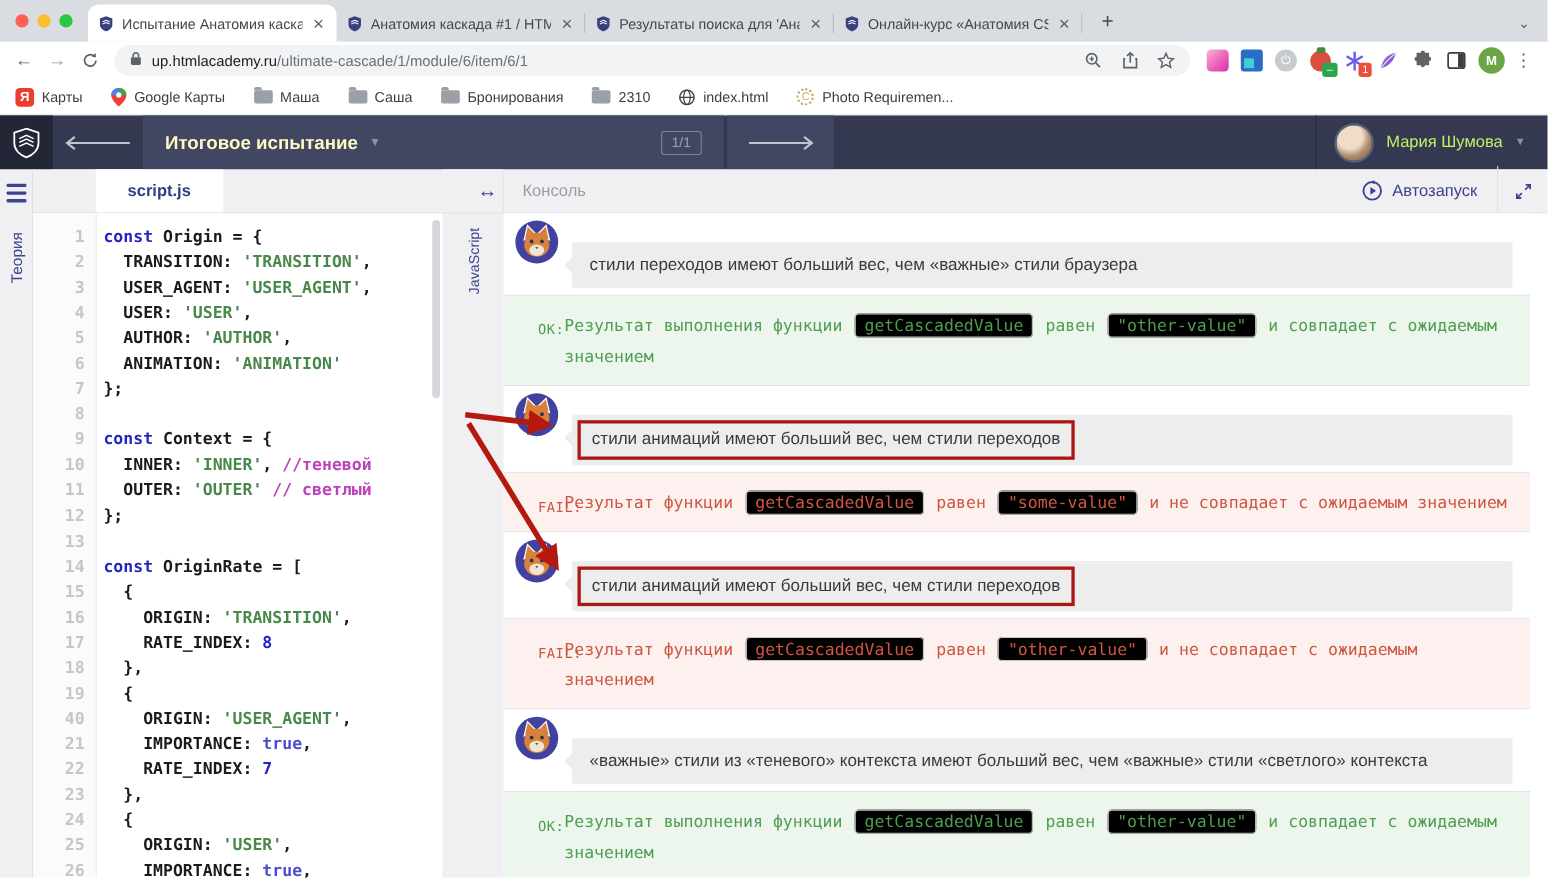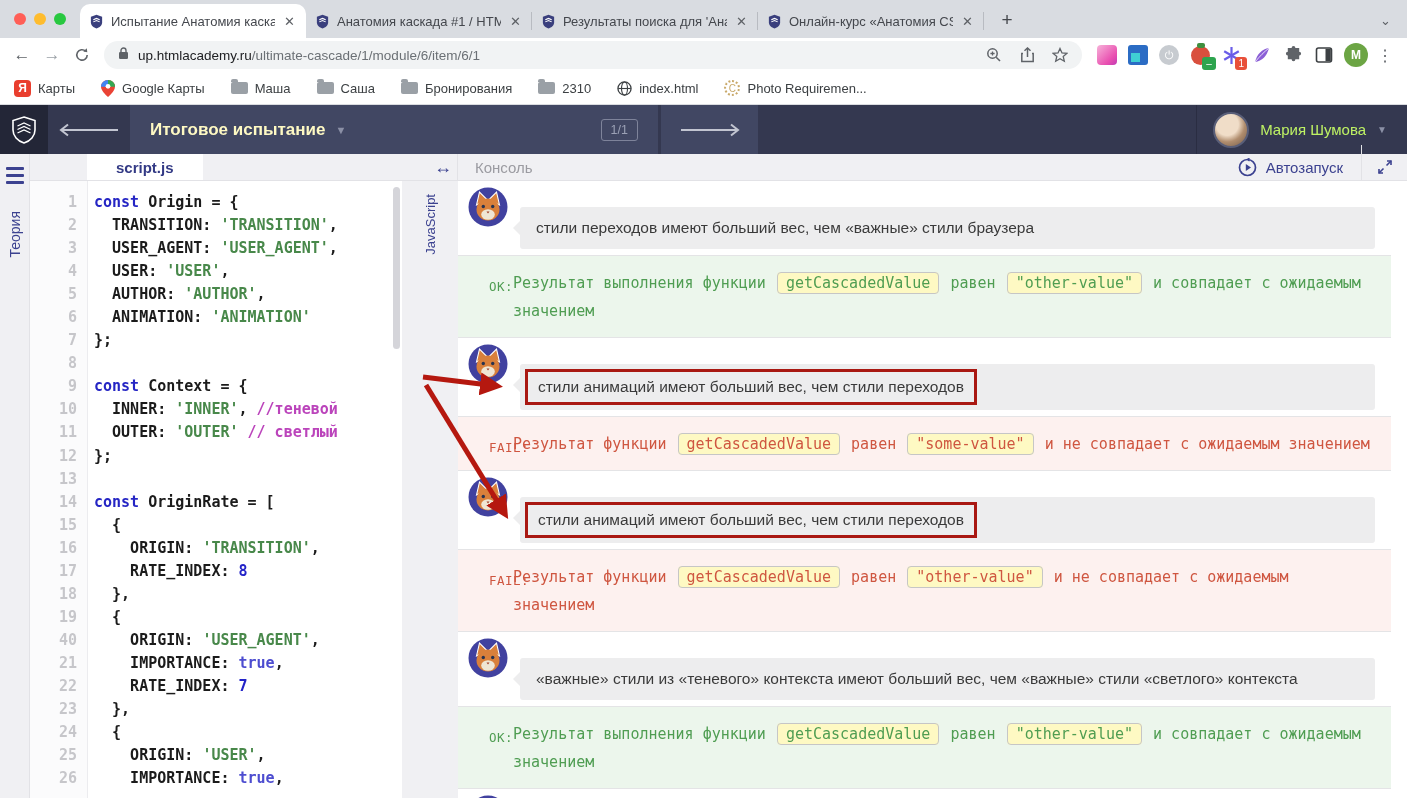--- a/index.html
+++ b/index.html
@@ -75,21 +75,21 @@
 
   
   .workspace{display:flex;height:644px;}
   .theory-strip{width:30px;background:#f0f0f3;border-right:1px solid #e2e2e6;display:flex;flex-direction:column;align-items:center;padding-top:13px;flex:none;}
   .hamb{display:flex;flex-direction:column;gap:4px;}
   .hamb i{display:block;width:18px;height:3px;background:#3c4290;border-radius:1px;}
   .vlabel{writing-mode:vertical-rl;transform:rotate(180deg);color:#3c4290;font-size:14px;}
   .theory-strip .vlabel{margin-top:27px;}
 
   .editor-col{width:372px;display:flex;flex-direction:column;flex:none;}
-  .panel-head{height:27px;background:#f0f0f3;border-bottom:1px solid #e2e2e6;flex:none;}
+  .panel-head{height:40px;background:#f0f0f3;border-bottom:1px solid #e2e2e6;flex:none;}
   .editor-col .panel-head{display:flex;align-items:stretch;}
   .script-tab{margin-left:57px;background:#fff;display:flex;align-items:center;padding:0 29px;
               font-weight:bold;font-size:15px;color:#333a85;}
   .editor-body{flex:1;background:#fff;display:flex;overflow:hidden;position:relative;
                font-family:"DejaVu Sans Mono",monospace;font-size:15px;line-height:23.05px;font-weight:600;}
   .gutter{width:58px;background:#fbfbfc;border-right:1px solid #ececef;color:#c6c6ca;
           text-align:right;padding:10px 10px 0 0;flex:none;}
   .codebox{padding:10px 0 0 6px;white-space:pre;color:#1b1b1b;}
   .tok-k{color:#2525c4;} .tok-s{color:#48884a;} .tok-c{color:#bb44bb;} .tok-n{color:#2323c8;} .tok-b{color:#4d4dd0;}
   .escroll{position:absolute;right:2px;top:6px;width:7px;height:162px;border-radius:4px;background:#d5d5da;}
@@ -108,21 +108,21 @@
 
   .console-body{flex:1;background:#fff;overflow:hidden;}
   .msg{border-bottom:1px solid #e4e4e6;margin-right:16px;position:relative;}
   .msg.ok,.msg.fail{font-family:"DejaVu Sans Mono",monospace;font-size:15px;line-height:28px;padding:13px 20px 12px 55px;}
   .msg.ok{background:#ecf6ec;color:#4f9d52;}
   .msg.fail{background:#fdf1ef;color:#cf5640;}
   .msg.oktail{background:#ecf6ec;color:#4f9d52;font-family:"DejaVu Sans Mono",monospace;font-size:15px;
               line-height:27px;padding:3px 20px 10px 55px;}
   .msg .prefix{position:absolute;left:31px;top:17px;font-size:12.5px;letter-spacing:.5px;}
   .msg .mtext{display:inline-block;max-width:880px;}
-  .chip{border:1px solid #c6c6c6;background:#fef9c3;border-radius:4px;padding:1px 8px;margin:0 2px;white-space:nowrap;}
+  .chip{border:1px solid #c6c6c6;background:#000000;border-radius:4px;padding:1px 8px;margin:0 2px;white-space:nowrap;}
   .msg.cat{background:#fff;display:flex;align-items:flex-start;gap:12px;padding:6px 16px 6px 10px;}
   .catav{flex:none;}
   .bubble{flex:1;background:#ededee;border-radius:3px;padding:9px 16px;font-size:15.5px;color:#3a3a3a;
           line-height:24px;position:relative;min-height:42px;margin-top:20px;}
   .bubble::before{content:"";position:absolute;left:-7px;top:13px;border-style:solid;border-width:8px 8px 8px 0;
                   border-color:transparent #ededee transparent transparent;}
   .bubble .txt{display:inline-block;max-width:800px;vertical-align:top;}
   .bubble .ann{display:inline-block;border:3px solid #a91812;padding:3px 10px;margin:-4px 0 -4px -11px;}
 
   .arrows{position:absolute;left:0;top:0;width:1407px;height:798px;pointer-events:none;z-index:40;}

